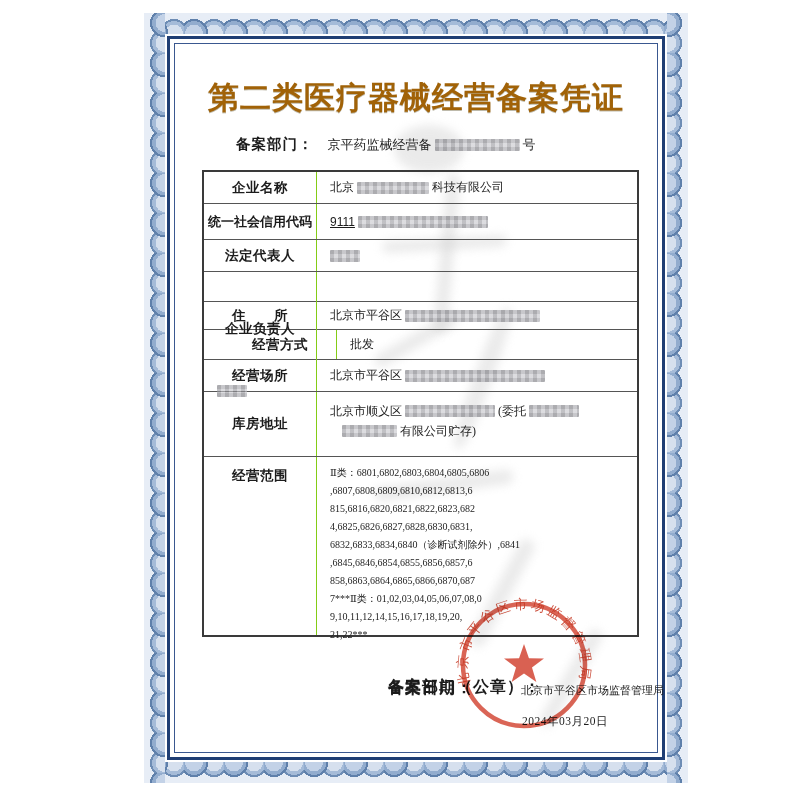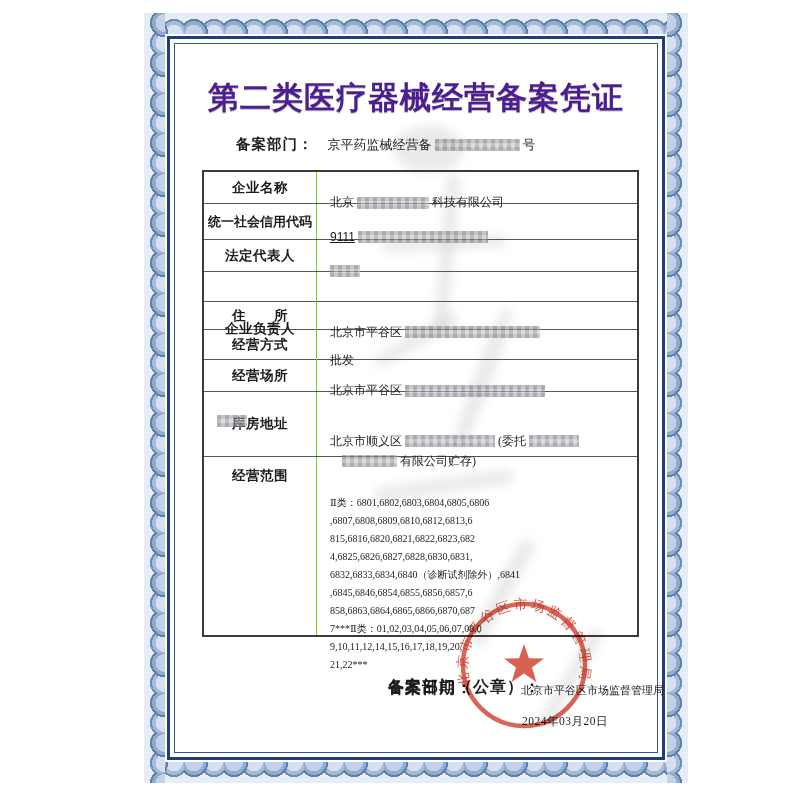--- a/index.html
+++ b/index.html
@@ -27,33 +27,33 @@
     radial-gradient(ellipse 21px 20px at 0px 10px,#c3d2e7 0 45%,#92acce 45% 62%,#5f80ab 62% 72%,transparent 72%),
     radial-gradient(ellipse 21px 20px at 0px 30px,#d6e0ee 0 45%,#a5bbd8 45% 62%,#6e8db5 62% 72%,transparent 72%);}
   .frame-thick{position:absolute;inset:23px;border:3px solid #1f3e74;background:#fff;}
   .frame-thin{position:absolute;inset:30px;border:1px solid #3a5890;}
 
   
   .wm{position:absolute;background:#cfcfcf;opacity:.42;filter:blur(5px);border-radius:8px;}
 
   
   .title{position:absolute;left:0;right:0;top:64px;text-align:center;
-    font-size:31px;font-weight:700;letter-spacing:1px;color:#4c1d95;
+    font-size:31px;font-weight:700;letter-spacing:1px;color:#a16207;
     text-shadow:0 1px 0 rgba(70,58,15,.35);}
   .recno{position:absolute;left:92px;top:122px;font-size:13px;}
   .recno .lbl{font-size:14.5px;font-weight:700;margin-right:14px;letter-spacing:1px;}
 
   
   .tbl{position:absolute;left:58px;top:157px;width:433px;border:2px solid #3a3a3a;}
   .row{display:flex;box-sizing:border-box;border-bottom:1px solid #555;}
   .row:last-child{border-bottom:none;}
   .cl{width:113px;flex:0 0 113px;border-right:1px solid #84cc16;display:flex;
       align-items:center;justify-content:center;font-size:13.5px;font-weight:700;
       letter-spacing:.5px;box-sizing:border-box;}
-  .cv{flex:1;display:flex;align-items:center;padding-left:13px;font-size:12px;box-sizing:border-box;margin-top:30px;}
+  .cv{flex:1;display:flex;align-items:center;padding-left:13px;font-size:12px;box-sizing:border-box;}
   .cv.block{display:block;padding-top:9px;}
   .top-align{align-items:flex-start;padding-top:10px;}
 
   
   .redact{display:inline-block;height:12px;margin:0 3px;vertical-align:-2px;border-radius:1px;
     background-image:
       repeating-linear-gradient(90deg,rgba(120,120,126,.38) 0 4px,rgba(192,192,198,.38) 4px 8px),
       repeating-linear-gradient(180deg,rgba(132,132,138,.42) 0 4px,rgba(206,206,212,.36) 4px 8px);
     filter:blur(.7px);}
 
@@ -134,21 +134,21 @@
     </div>
 
     <div class="row" style="height:28px;">
       <div class="cl">住　　所</div>
       <div class="cv">
         <span>北京市平谷区</span>
           <span class="redact" style="width:135px;"></span>
       </div>
     </div>
 
-    <div class="row" style="height:30px;">
+    <div class="row" style="height:30px;padding-left:20px;">
       <div class="cl">经营方式</div>
       <div class="cv">
         <span>批发</span>
       </div>
     </div>
 
     <div class="row" style="height:32px;">
       <div class="cl">经营场所</div>
       <div class="cv">
         <span>北京市平谷区</span>

